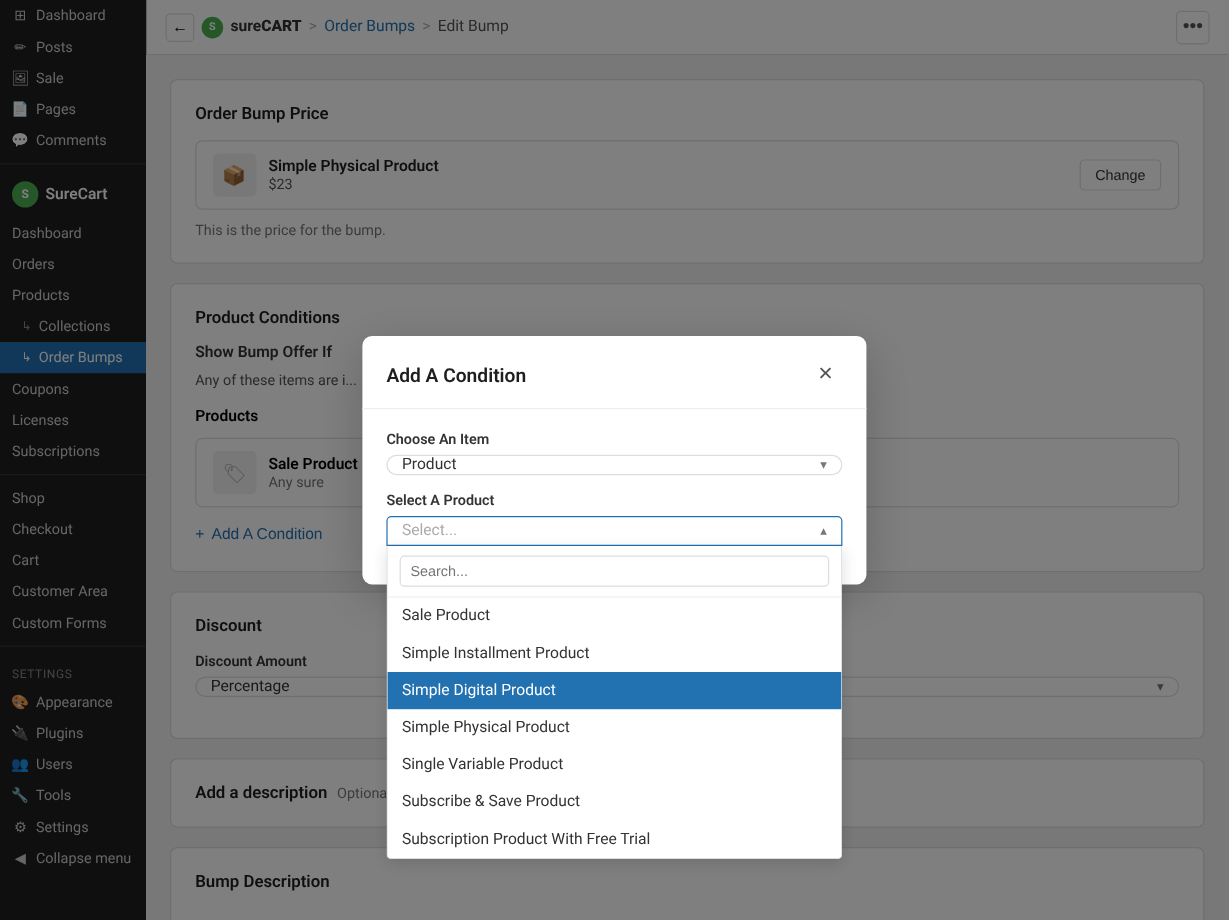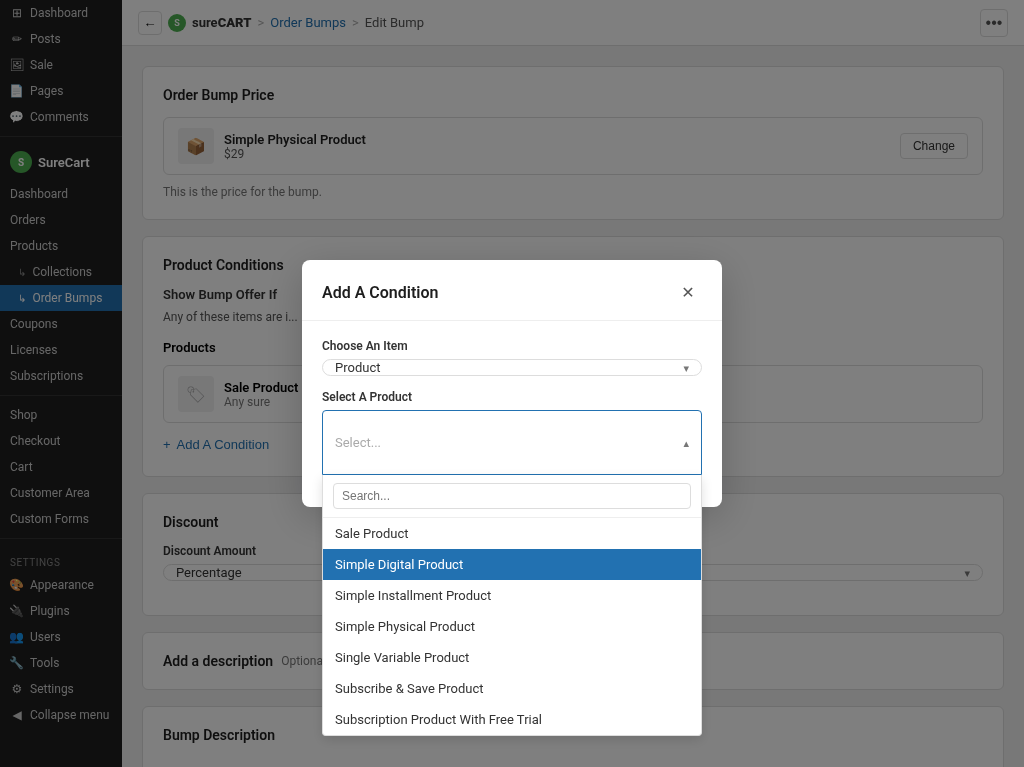--- a/index.html
+++ b/index.html
@@ -221,21 +221,21 @@
       display: flex; align-items: center; justify-content: space-between;
       cursor: pointer; background: #fff;
     }
 
     .dropdown-container {
       position: relative;
       margin-top: 6px;
     }
     .dropdown-trigger {
       width: 100%; border: 1px solid #2271b1;
-      border-radius: 4px 4px 0 0; padding: 24px 12px;
+      border-radius: 4px 4px 0 0; padding: 4px 12px;
       font-size: 13px; color: #aaa;
       display: flex; align-items: flex-start; justify-content: space-between;
       cursor: pointer; background: #fff;
     }
     .dropdown-list {
       position: absolute;
       top: 100%; left: 0; right: 0;
       background: #fff;
       border: 1px solid #ddd;
       border-top: none;
@@ -394,21 +394,21 @@
 
   <div class="page-body">
 
     <div class="card">
       <div class="card-title">Order Bump Price</div>
       <div class="product-row">
         <div class="product-info">
           <div class="product-thumb">📦</div>
           <div>
             <div class="product-name">Simple Physical Product</div>
-            <div class="product-price">$29</div>
+            <div class="product-price">$23</div>
           </div>
         </div>
         <button class="change-btn">Change</button>
       </div>
       <div class="card-note">This is the price for the bump.</div>
     </div>
 
     <div class="card">
       <div class="card-title">Product Conditions</div>
       <div class="section-label">Show Bump Offer If</div>
@@ -474,22 +474,22 @@
             <div class="dropdown-container">
               <div class="dropdown-trigger">
                 <span style="color:#aaa">Select...</span>
                 <span class="chevron-up"></span>
               </div>
               <div class="dropdown-list">
                 <div class="dropdown-search">
                   <input type="text" placeholder="Search..." style="">
                 </div>
                 <div class="dropdown-option">Sale Product</div>
+                <div class="dropdown-option">Simple Installment Product</div>
                 <div class="dropdown-option selected">Simple Digital Product</div>
-                <div class="dropdown-option">Simple Installment Product</div>
                 <div class="dropdown-option">Simple Physical Product</div>
                 <div class="dropdown-option">Single Variable Product</div>
                 <div class="dropdown-option">Subscribe &amp; Save Product</div>
                 <div class="dropdown-option">Subscription Product With Free Trial</div>
               </div>
             </div>
           </div>
 
         </div>
       </div>

